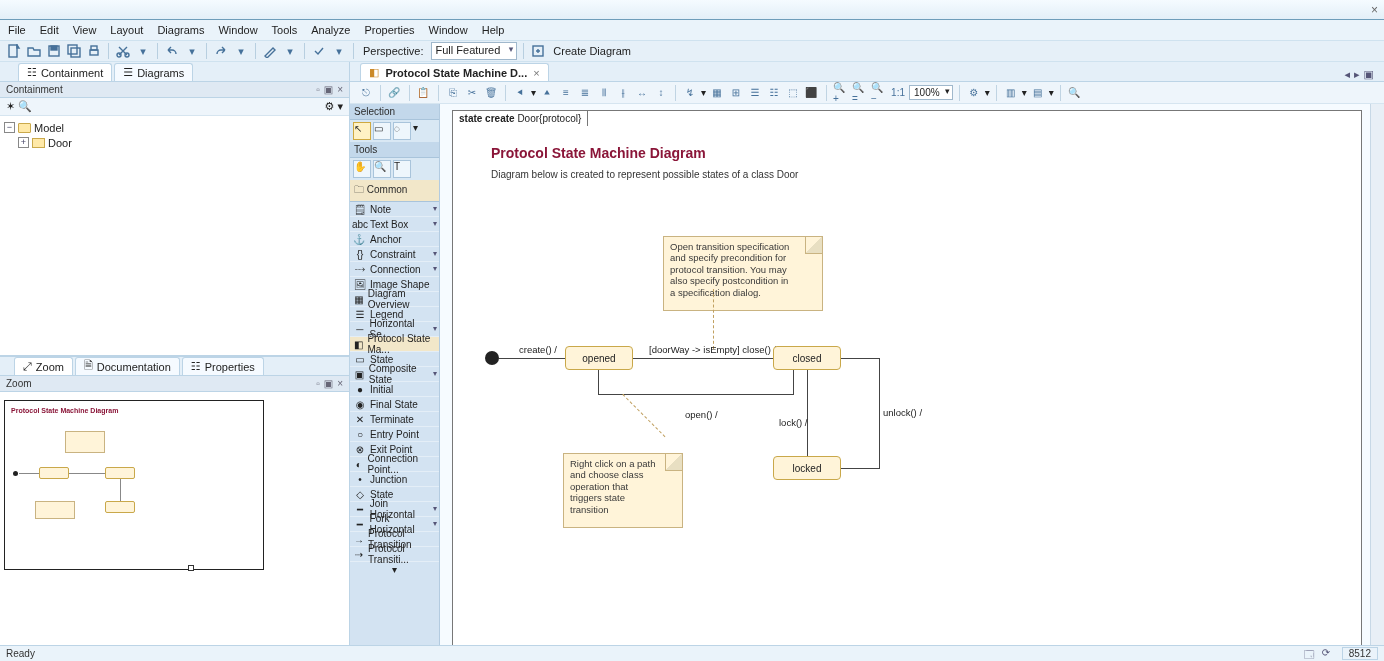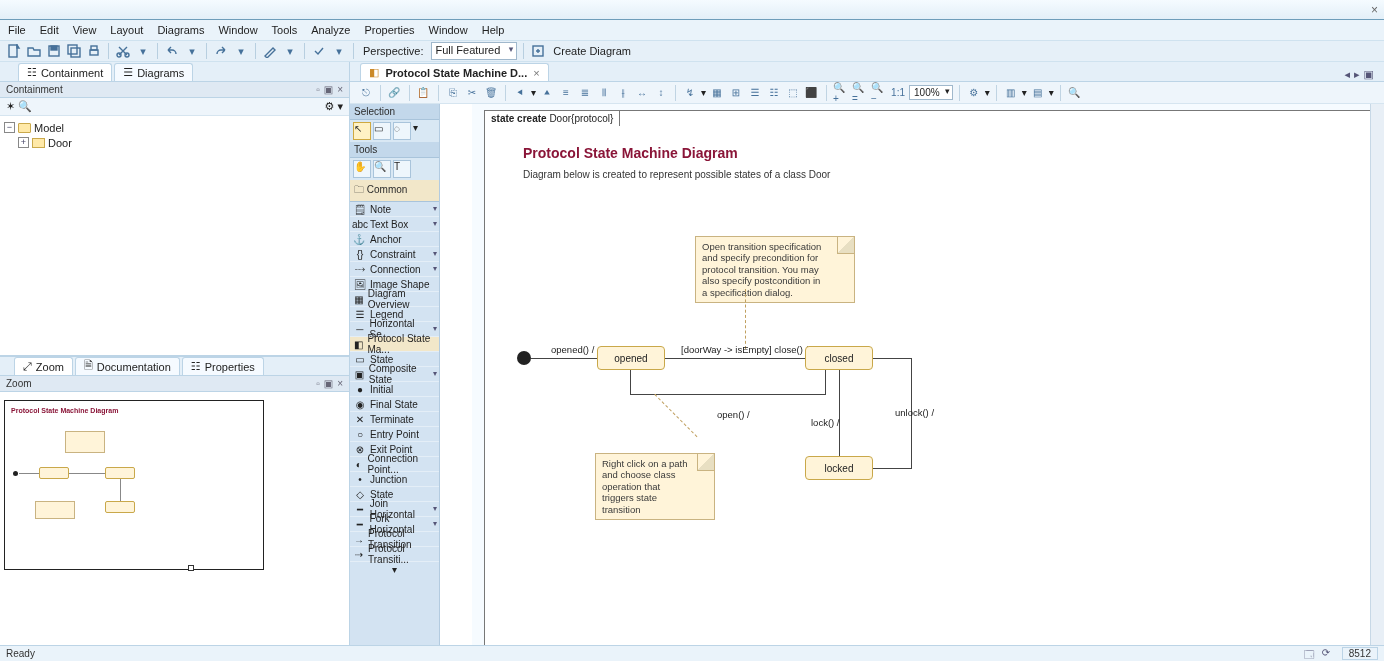--- a/index.html
+++ b/index.html
@@ -39,36 +39,36 @@
   .zoom-canvas { position:absolute; left:4px; top:8px; width:260px; height:170px; border:1px solid #222; background:#fff; }
   
   .rtabs { height:20px; background:#e4eff8; display:flex; align-items:flex-end; padding:0 10px; border-bottom:1px solid #bcd4e6; position:relative; }
   .rtab { display:flex; align-items:center; gap:6px; border:1px solid #bcd4e6; border-bottom:none; padding:2px 8px; background:#fff; border-radius:3px 3px 0 0; }
   .rtab .x { cursor:pointer; color:#777; }
   .rtabs .rbtns { margin-left:auto; display:flex; gap:4px; color:#557; }
   .dtoolbar { height:22px; background:#eef5fb; border-bottom:1px solid #d6e5f0; display:flex; align-items:center; gap:3px; padding:0 8px; font-size:10px; }
   .dtb-sep { width:1px; height:16px; background:#c0d4e3; margin:0 3px; }
   .zoom-box { border:1px solid #a0b8cc; background:#fff; padding:1px 12px 1px 4px; position:relative; }
   .zoom-box::after { content:"▾"; position:absolute; right:2px; top:0; font-size:9px; }
-  .work { flex:1; display:flex; min-height:0;gap:32px; }
+  .work { flex:1; display:flex; min-height:0; }
   .palette { width:90px; background:#D3E3F2; border-right:1px solid #b3cbe0; display:flex; flex-direction:column; font-size:10px; }
   .pal-sect { background:#c3d8eb; padding:2px 4px; font-weight:normal; color:#2b2b2b; border-bottom:1px solid #a9c4db; }
   .pal-row { height:15px; display:flex; align-items:center; gap:4px; padding:0 4px; cursor:pointer; border-bottom:1px solid #e4eef7; position:relative;}
   .pal-row .dd { position:absolute; right:2px; top:2px; font-size:8px; color:#557; }
   .pal-icon { width:12px; height:12px; display:inline-flex; align-items:center; justify-content:center; }
   .pal-btns { display:flex; gap:2px; padding:2px 3px; background:#d9e8f4; }
   .pal-btn { width:18px; height:18px; border:1px solid #a9c4db; background:#eef6fc; }
   .canvas-wrap { flex:1; position:relative; background:#f6fbff; overflow:hidden; }
   .scroll-v { position:absolute; right:0; top:0; bottom:0; width:14px; background:#e8eff6; border-left:1px solid #c7d8e6; }
   .frame { position:absolute; left:12px; top:6px; width:910px; height:560px; border:1px solid #777; background:#fff; }
   .frame-tab { position:absolute; left:-1px; top:-1px; border:1px solid #777; border-bottom:none; background:#fff; padding:2px 6px; font-size:10px; }
   .frame-tab b { font-weight:bold; }
   .dg-title { position:absolute; left:38px; top:34px; font-size:14px; font-weight:bold; color:#8a1538; }
   .dg-sub { position:absolute; left:38px; top:58px; font-size:10px; color:#333; }
-  .note { position:absolute; background:#fff4d9; border:1px solid #c9b381; padding:4px 26px 4px 6px; font-size:9.5px; line-height:1.2; color:#3a3a3a; }
+  .note { position:absolute; background:#fff4d9; border:1px solid #c9b381; padding:4px 26px 12px 6px; font-size:9.5px; line-height:1.2; color:#3a3a3a; }
   .note::after { content:""; position:absolute; right:0; top:0; width:16px; height:16px; background:linear-gradient(135deg,#fff4d9 48%, #e8dfc2 50%); border-left:1px solid #c9b381; border-bottom:1px solid #c9b381;}
   .state { position:absolute; width:68px; height:24px; border:1px solid #c9a84a; border-radius:4px; background:#fff4d9; display:flex; align-items:center; justify-content:center; font-size:10px; }
   .initial { position:absolute; width:14px; height:14px; border-radius:50%; background:#222; }
   .conn-label { position:absolute; font-size:9.5px; color:#222; background:transparent; }
   .line { position:absolute; background:#444; }
   .hline { height:1px; }
   .vline { width:1px; }
   .dashed { background:none; border-top:1px dashed #c0a060; }
   .dashedv { background:none; border-left:1px dashed #c0a060; }
   
@@ -469,21 +469,21 @@
           <div class="dg-sub">Diagram below is created to represent possible states of a class Door</div>
 
           <div class="note" style="left:210px; top:125px; width:160px">Open transition specification and specify precondition for protocol transition.
 You may also specify postcondition in a specification dialog.</div>
 
           <div class="line dashedv" style="left:260px; top:178px; height:60px"></div>
 
           <div class="initial" style="left:32px; top:240px"></div>
 
           <div class="line hline" style="left:46px; top:247px; width:66px"></div>
-          <span class="conn-label" style="left:66px; top:233px">opened() /</span>
+          <span class="conn-label" style="left:66px; top:233px">create() /</span>
 
           <div class="state" style="left:112px; top:235px">opened</div>
 
           <div class="line hline" style="left:180px; top:247px; width:140px"></div>
           <span class="conn-label" style="left:196px; top:233px">[doorWay -&gt; isEmpty] close() /</span>
 
           <div class="state" style="left:320px; top:235px">closed</div>
 
           <div class="line vline" style="left:340px; top:259px; height:24px"></div>
           <div class="line hline" style="left:145px; top:283px; width:196px"></div>
@@ -491,21 +491,21 @@
           <span class="conn-label" style="left:232px; top:298px">open() /</span>
 
           <div class="line vline" style="left:354px; top:259px; height:86px"></div>
           <span class="conn-label" style="left:326px; top:306px">lock() /</span>
 
           <div class="state" style="left:320px; top:345px">locked</div>
 
           <div class="line hline" style="left:388px; top:357px; width:38px"></div>
           <div class="line vline" style="left:426px; top:247px; height:111px"></div>
           <div class="line hline" style="left:388px; top:247px; width:38px"></div>
-          <span class="conn-label" style="left:410px; top:296px">unlock() /</span>
+          <span class="conn-label" style="left:430px; top:296px">unlock() /</span>
 
           <div class="note" style="left:110px; top:342px; width:120px">Right click on a path and choose class operation that triggers state transition</div>
 
           <div class="line dashed" style="left:170px; top:283px; width:1px"></div>
           <div style="position:absolute;left:170px;top:283px;width:60px;height:60px;border-top:1px dashed #c0a060;transform:rotate(45deg);transform-origin:top left"></div>
         </div>
         <div class="scroll-v"></div>
       </div>
     </div>
   </div>

